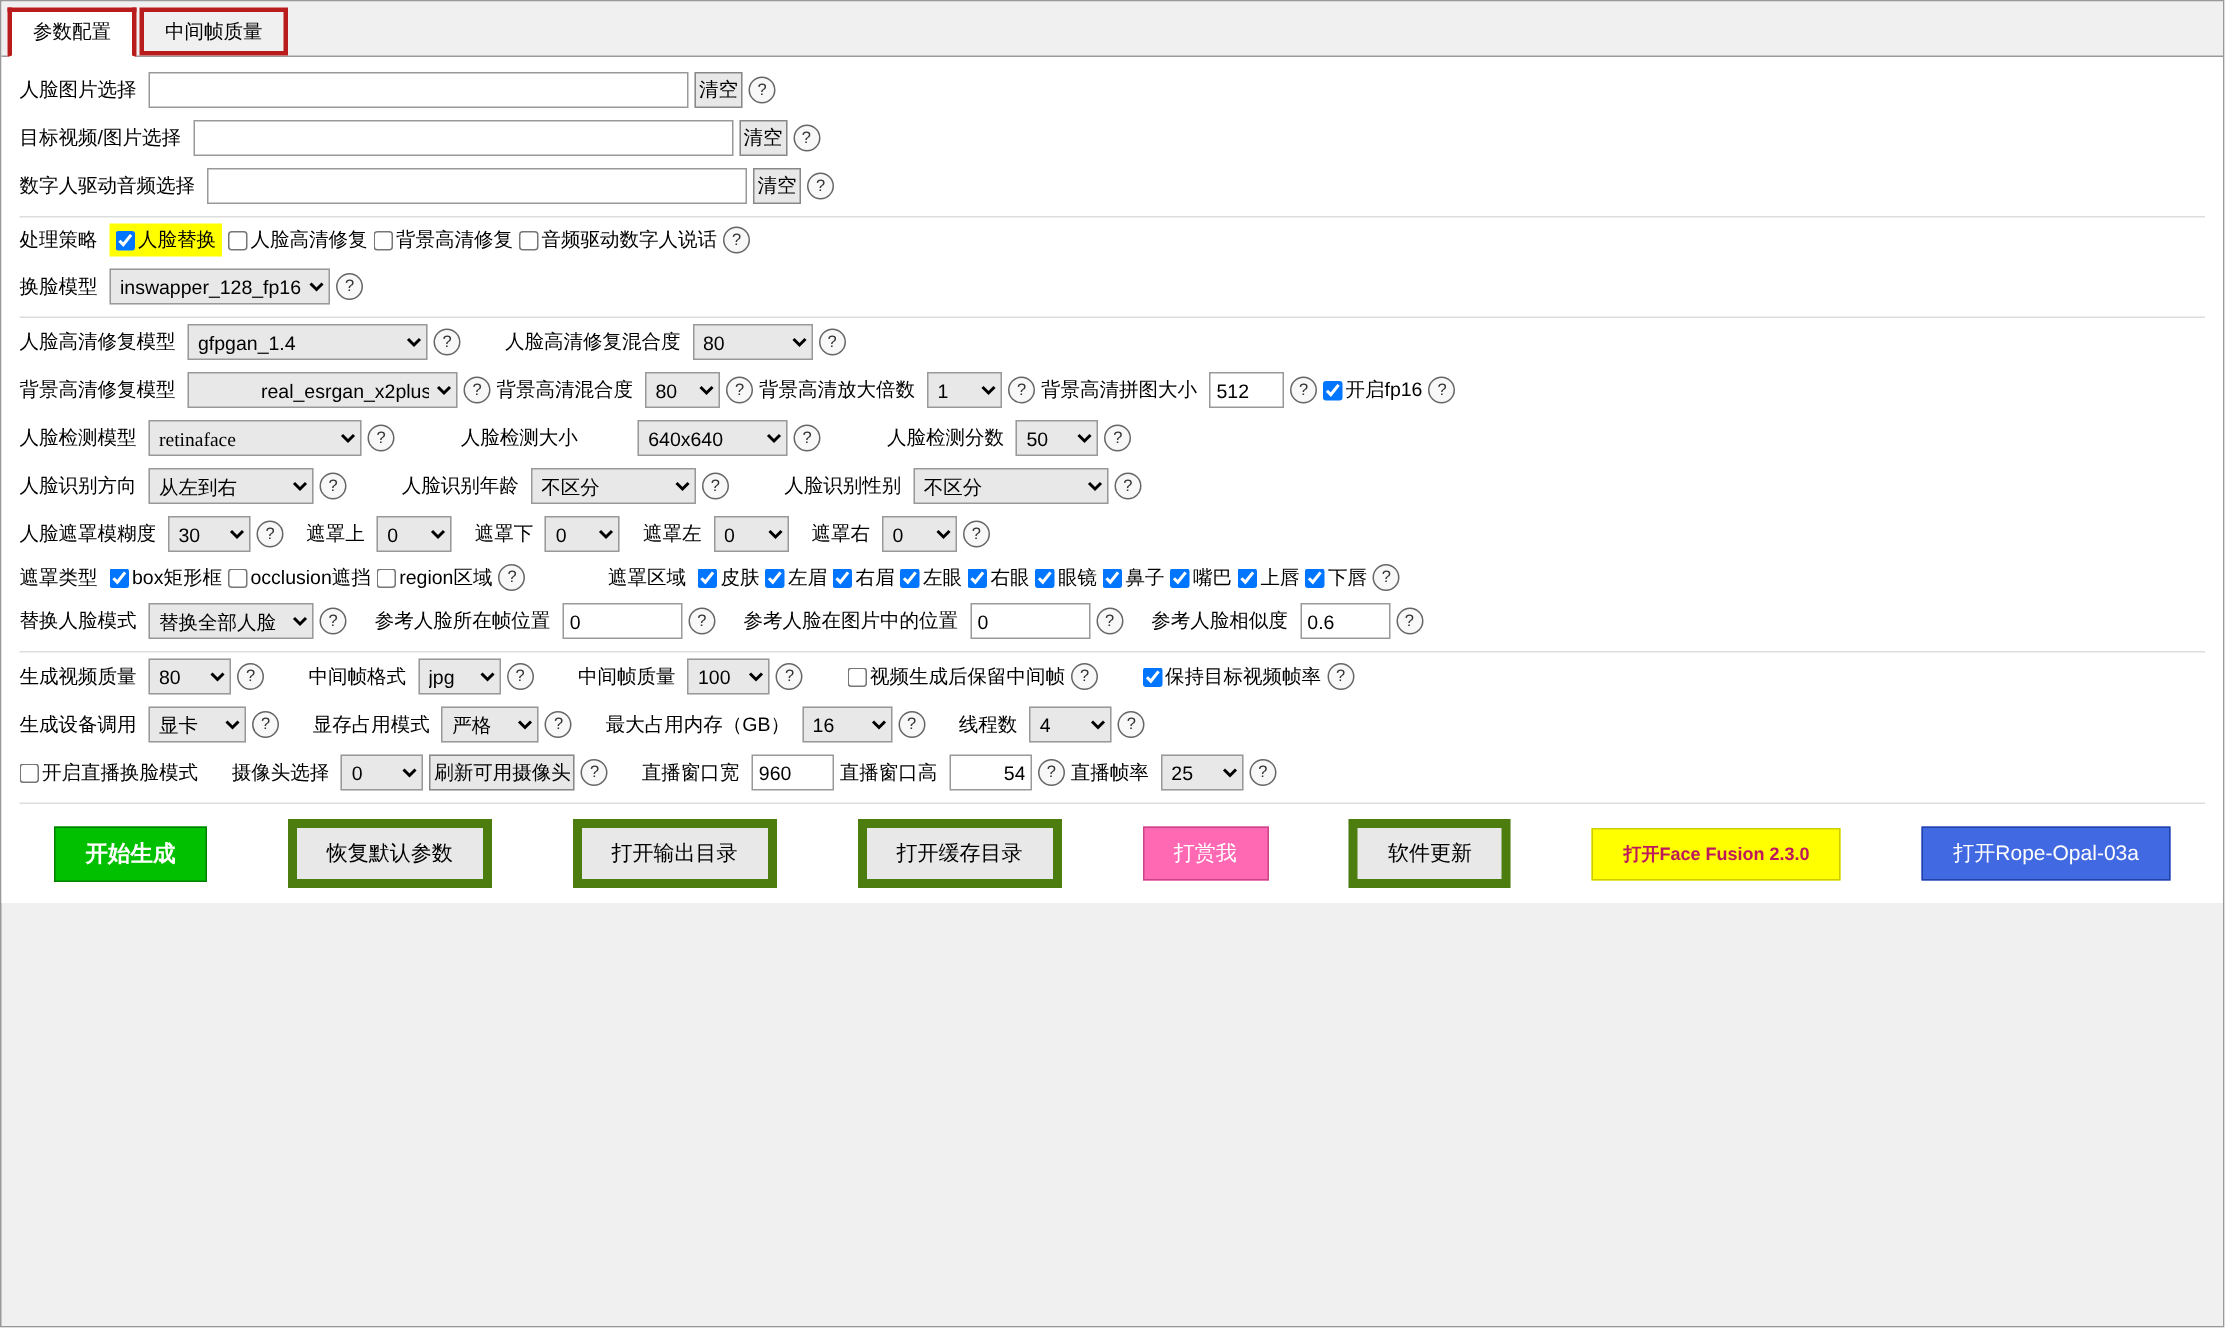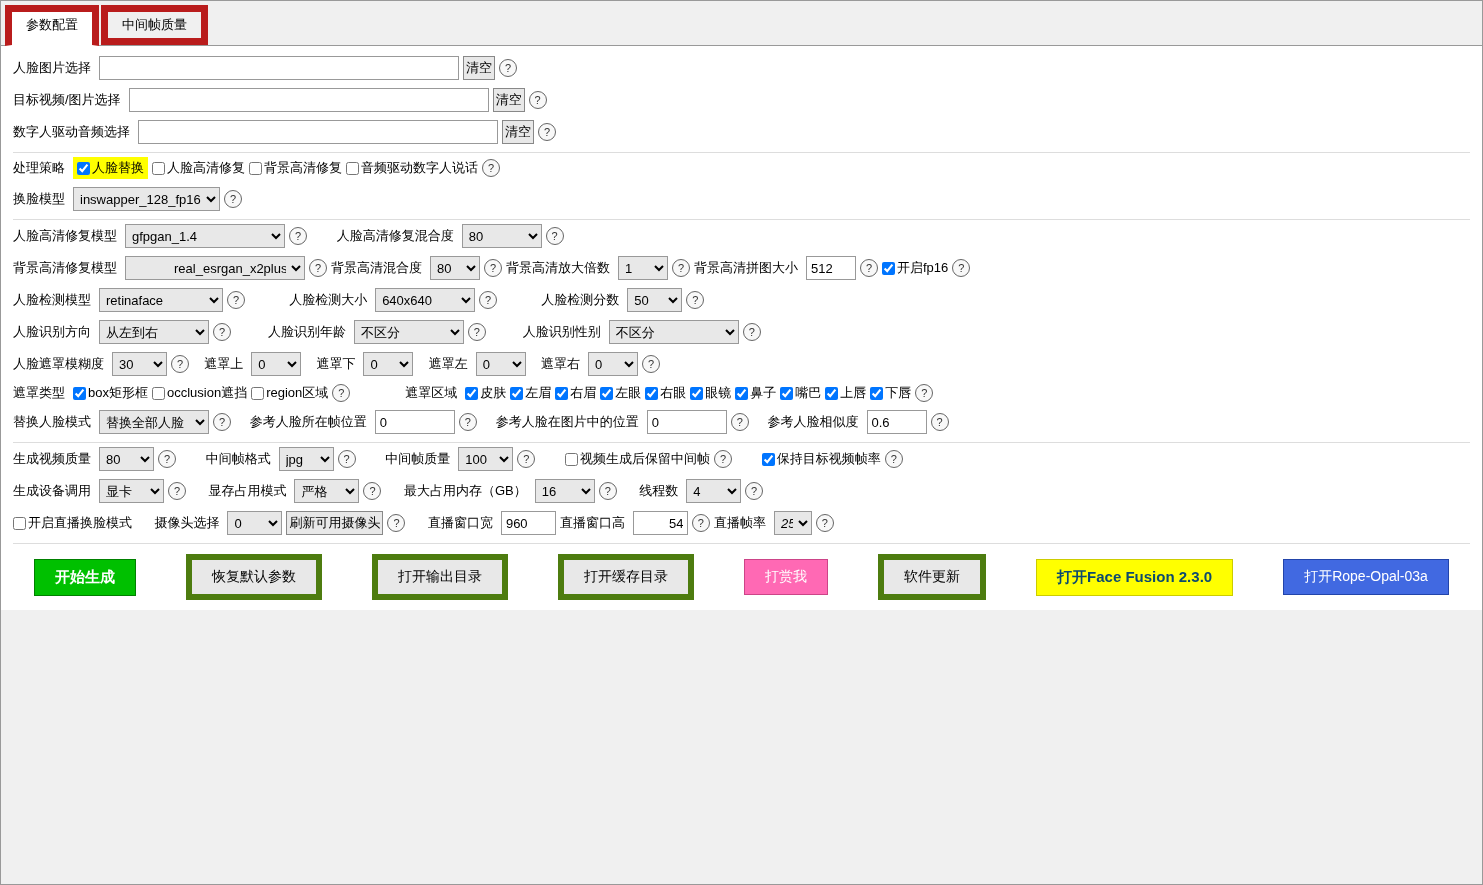--- a/index.html
+++ b/index.html
@@ -17,21 +17,21 @@
     }
     .tab-bar {
       display: flex;
       background: #f0f0f0;
       border-bottom: 1px solid #999;
       padding: 4px 0 0 4px;
       gap: 2px;
     }
     .tab {
       padding: 4px 14px;
-      border: 7px solid #b91c1c;
+      border: 3px solid #b91c1c;
       background: #f0f0f0;
       cursor: pointer;
       font-size: 13px;
     }
     .tab.active {
       background: #fff;
       border-bottom: 1px solid #fff;
       margin-bottom: -1px;
     }
     .content {
@@ -84,24 +84,24 @@
     .btn-pink {
       background: #ff69b4;
       color: #fff;
       border: 1px solid #cc4488;
       padding: 8px 20px;
       font-size: 14px;
       height: auto;
     }
     .btn-yellow {
       background: #ffff00;
-      color: #0c4a6e;
+      color: #be185d;
       border: 1px solid #cccc00;
       padding: 8px 20px;
-      font-size: 15px;
+      font-size: 12px;
       height: auto;
       font-weight: bold;
     }
     .btn-blue {
       background: #4169e1;
       color: #fff;
       border: 1px solid #2244aa;
       padding: 8px 20px;
       font-size: 14px;
       height: auto;
@@ -257,27 +257,27 @@
       <span class="help-icon">?</span>
       <label class="checkbox-label">
         <input type="checkbox" checked="" style="">
         <span>开启fp16</span>
       </label>
       <span class="help-icon">?</span>
     </div>
 
     <div class="row">
       <span class="label">人脸检测模型</span>
-      <select style="width:124px;">
+      <select style="width:142px;font-family:Liberation Serif, serif;">
         <option selected="">retinaface</option><option>scrfd</option><option>yolov8</option>
       </select>
       <span class="help-icon">?</span>
       &nbsp;&nbsp;&nbsp;&nbsp;&nbsp;&nbsp;&nbsp;&nbsp;&nbsp;&nbsp;
       <span class="label">人脸检测大小</span>
-      <select style="width:100px;">
+      <select style="width:100px;margin-left:32px;">
         <option>320x320</option><option>480x480</option><option selected="">640x640</option>
       </select>
       <span class="help-icon">?</span>
       &nbsp;&nbsp;&nbsp;&nbsp;&nbsp;&nbsp;&nbsp;&nbsp;&nbsp;&nbsp;
       <span class="label">人脸检测分数</span>
       <select style="width:55px;">
         <option>30</option><option>40</option><option selected="">50</option><option>60</option><option>70</option>
       </select>
       <span class="help-icon">?</span>
     </div>
@@ -483,21 +483,21 @@
       </select>
       <button class="btn">刷新可用摄像头</button>
       <span class="help-icon">?</span>
       &nbsp;&nbsp;&nbsp;&nbsp;
       <span class="label">直播窗口宽</span>
       <input type="text" style="width: 55px;" value="960">
       <span class="label">直播窗口高</span>
       <input type="text" style="width: 55px; padding-left: 35px;" value="540">
       <span class="help-icon">?</span>
       <span class="label">直播帧率</span>
-      <select style="width:38px;font-style:italic;">
+      <select style="width:55px;">
         <option>15</option><option selected="">25</option><option>30</option><option>60</option>
       </select>
       <span class="help-icon">?</span>
     </div>
 
     <hr class="divider">
 
     <div class="bottom-buttons">
       <button class="btn btn-green">开始生成</button>
       <button class="btn btn-default">恢复默认参数</button>

